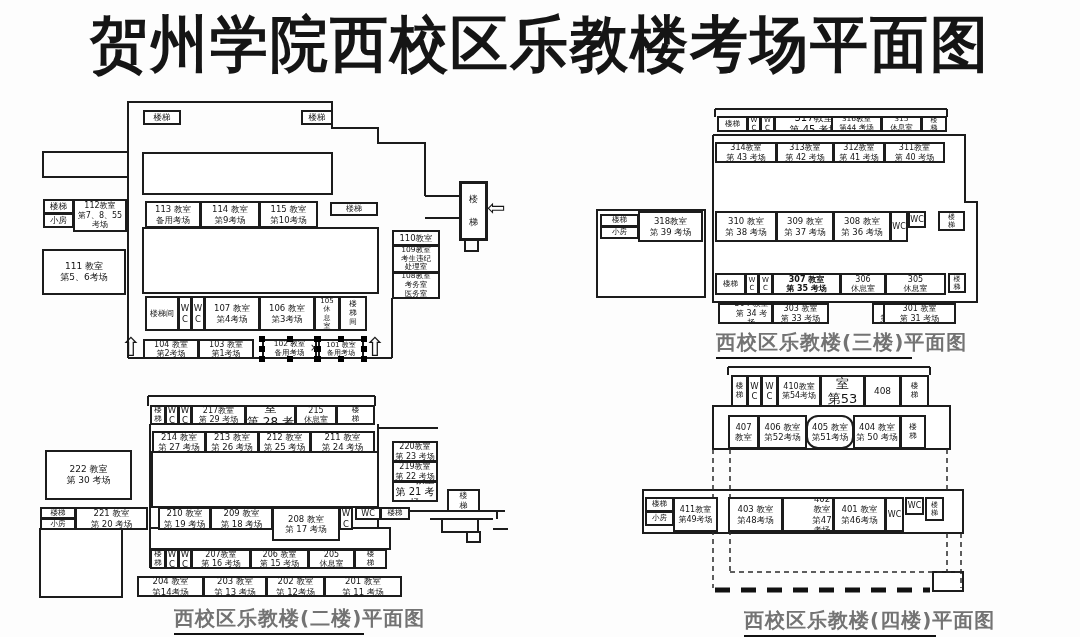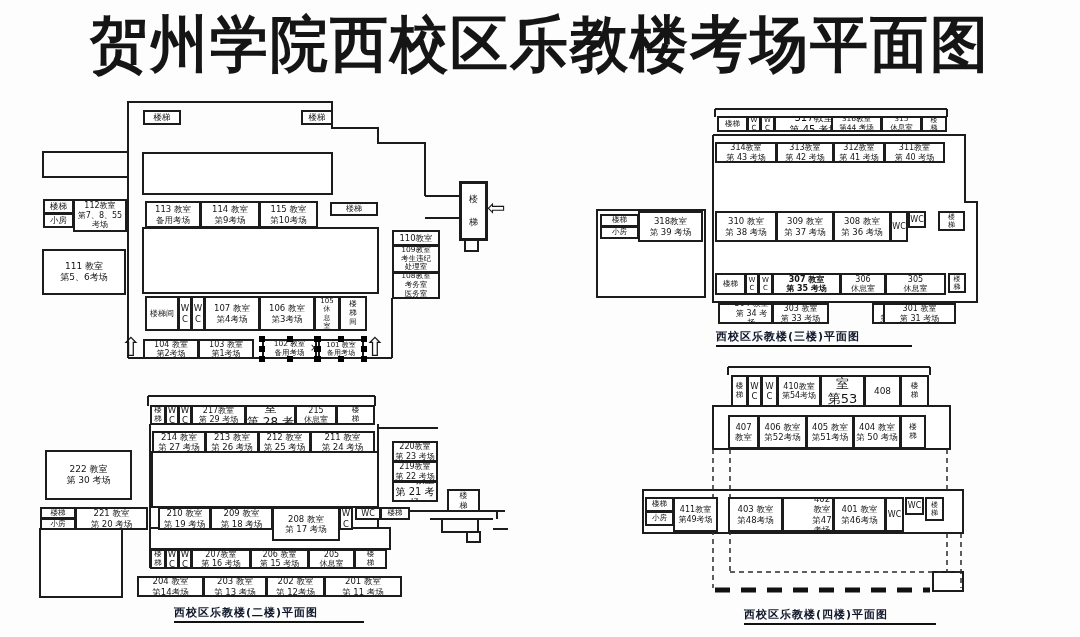--- a/index.html
+++ b/index.html
@@ -14,22 +14,22 @@
   }
   #walls{position:absolute;left:0;top:0;}
   .room{
     position:absolute;box-sizing:border-box;border:2px solid #1c1c1c;background:#fff;
     display:flex;align-items:center;justify-content:center;text-align:center;
     white-space:pre-line;font-size:8.5px;line-height:1.18;color:#141414;overflow:hidden;
   }
   .room.sel{border-width:2px;}
   .handle{position:absolute;width:6px;height:6px;background:#000;}
   .caption{
-    position:absolute;font-weight:bold;font-size:11px;text-align:left;
-    color:#0f172a;border-bottom:2.5px solid #111;padding-bottom:1px;letter-spacing:1px;
+    position:absolute;font-weight:bold;font-size:20px;text-align:left;
+    color:#737373;border-bottom:2.5px solid #111;padding-bottom:1px;letter-spacing:1px;
     white-space:nowrap;
   }
   .marker{position:absolute;color:#161616;line-height:1;}
 </style>
 </head>
 <body>
 
 <div id="canvas">
 
   <svg id="walls" width="1080" height="637" viewBox="0 0 1080 637">
@@ -272,21 +272,21 @@
 第54考场</div>
       <div class="room" style="left: 820px; top: 375px; width: 45px; height: 32px; font-size: 13px;">409教室
 第53考场</div>
       <div class="room" style="left: 864px; top: 375px; width: 37px; height: 32px; font-size: 9px;">408</div>
       <div class="room" style="left: 900px; top: 375px; width: 29px; height: 32px; font-size: 7.5px;">楼
 梯</div>
       <div class="room" style="left: 728px; top: 415px; width: 31px; height: 34px; font-size: 8.5px;">407
 教室</div>
       <div class="room" style="left: 758px; top: 415px; width: 49px; height: 34px;">406 教室
 第52考场</div>
-      <div class="room" style="left: 806px; top: 415px; width: 48px; height: 34px;">405 教室
+      <div class="room" style="left: 806px; top: 415px; width: 48px; height: 34px; border-radius: 12px;">405 教室
 第51考场</div>
       <div class="room" style="left: 853px; top: 415px; width: 48px; height: 34px;">404 教室
 第 50 考场</div>
       <div class="room" style="left: 900px; top: 415px; width: 26px; height: 34px; font-size: 7.5px;">楼
 梯</div>
       <div class="room" style="left: 645px; top: 497px; width: 29px; height: 15px; font-size: 7.5px;">楼梯</div>
       <div class="room" style="left: 645px; top: 511px; width: 29px; height: 15px; font-size: 7.5px;">小房</div>
       <div class="room" style="left: 673px; top: 497px; width: 45px; height: 35px; font-size: 8px;">411教室
 第49考场</div>
       <div class="room" style="left: 728px; top: 497px; width: 55px; height: 35px;">403 教室

